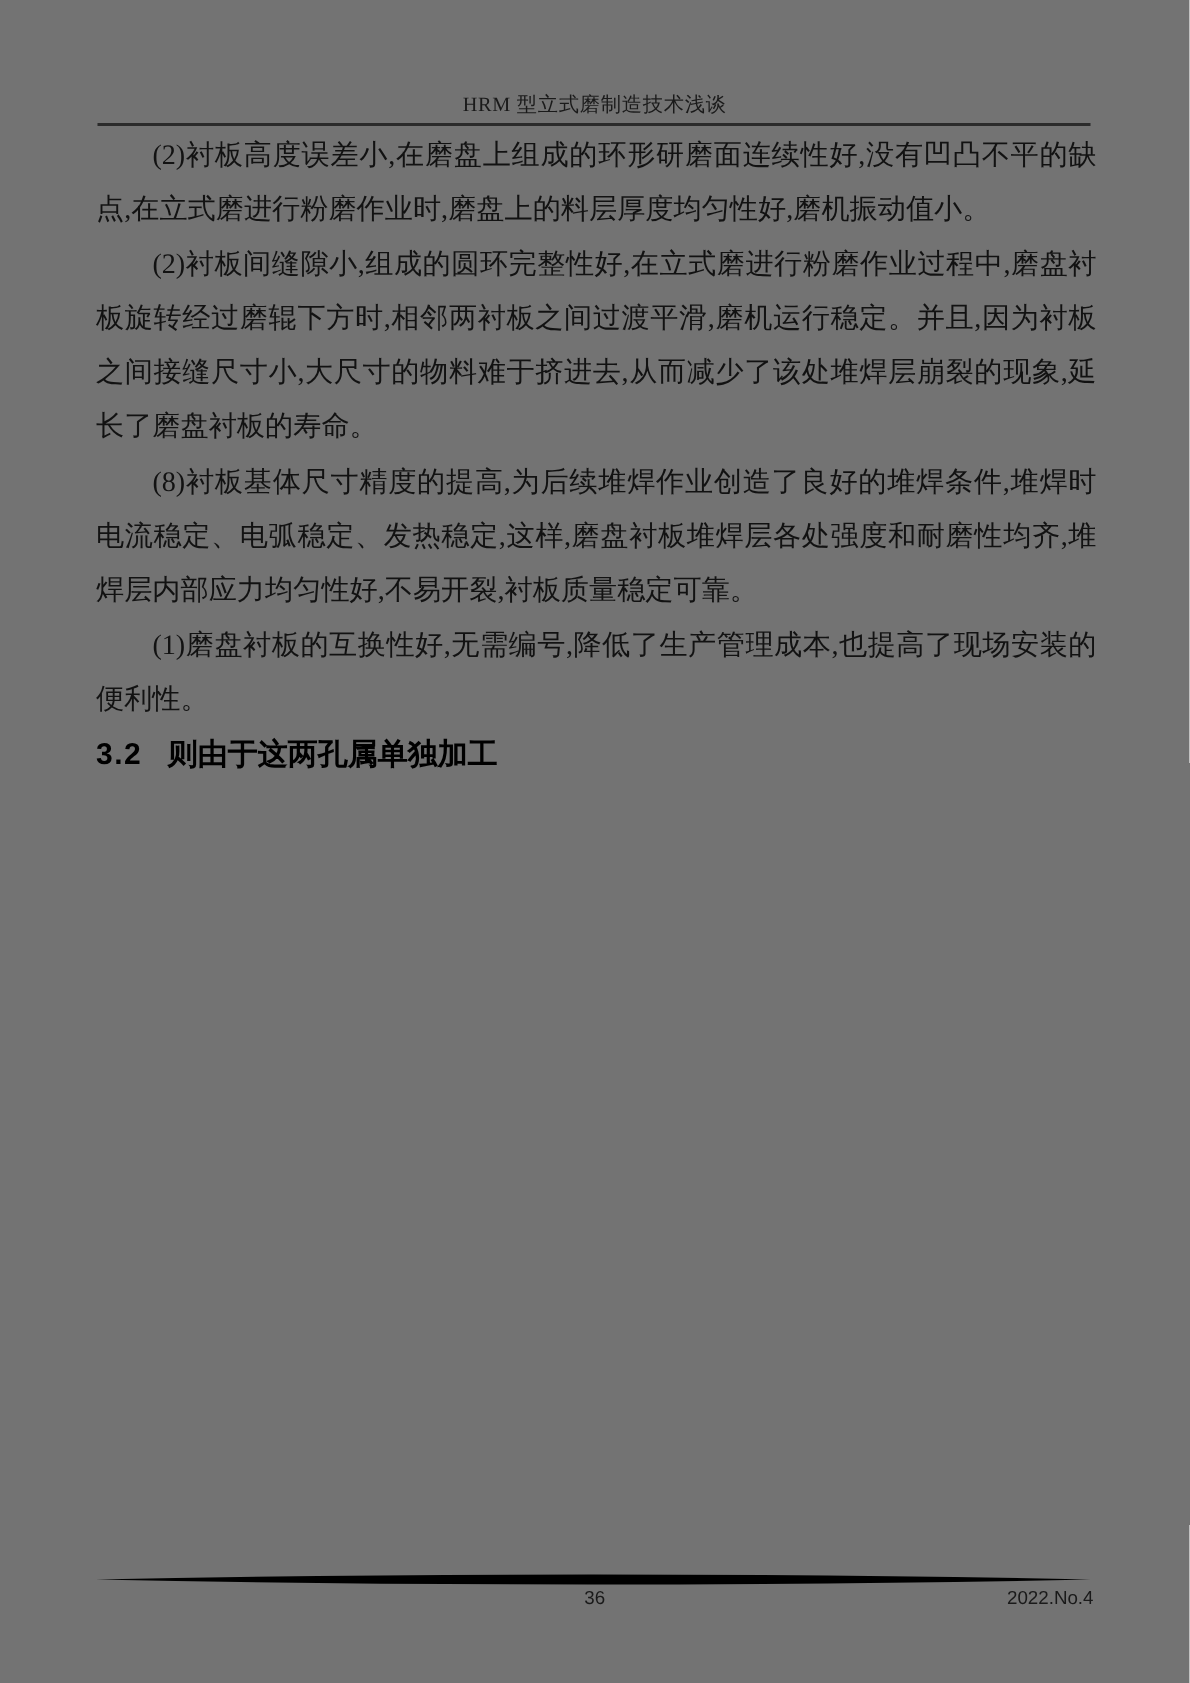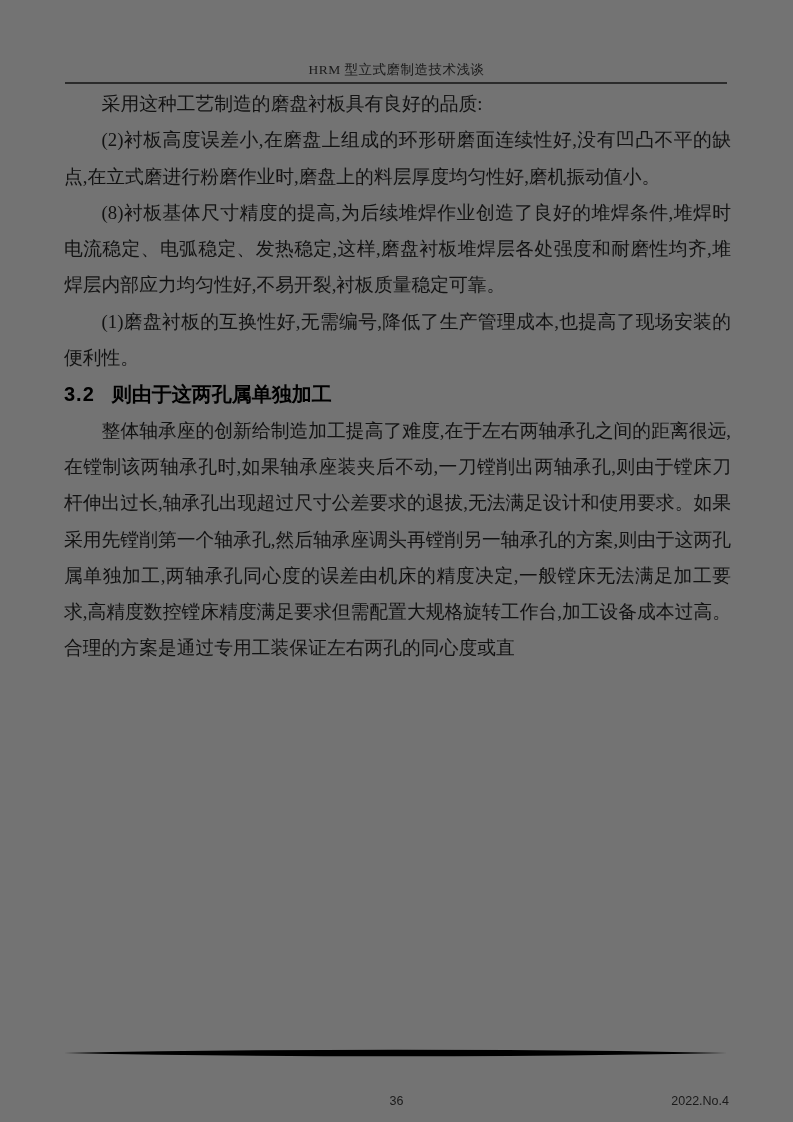--- a/index.html
+++ b/index.html
@@ -83,21 +83,20 @@
   .footer-row {
     position: absolute;
     top: 1057px;
     left: 64px;
     width: 665px;
     height: 18px;
     font-family: "Liberation Sans", "DejaVu Sans", sans-serif;
     font-size: 12.5px;
     line-height: 16px;
     color: #1a1a1a;
-    margin-top: 36px;
   }
   .page-number {
     position: absolute;
     left: 0;
     width: 100%;
     text-align: center;
   }
   .issue-label {
     position: absolute;
     right: 0;
@@ -107,35 +106,34 @@
 </head>
 <body>
 
 <div class="page">
 
   <div class="running-head">HRM 型立式磨制造技术浅谈</div>
 
   <div class="head-rule"></div>
 
   <div class="content">
-    <p>采用这种工艺制造的磨盘衬板具有良好的品质:</p>
 
     <p>(2)衬板高度误差小,在磨盘上组成的环形研磨面连续性好,没有凹凸不平的缺点,在立式磨进行粉磨作业时,磨盘上的料层厚度均匀性好,磨机振动值小。</p>
 
+    <p>(2)衬板间缝隙小,组成的圆环完整性好,在立式磨进行粉磨作业过程中,磨盘衬板旋转经过磨辊下方时,相邻两衬板之间过渡平滑,磨机运行稳定。并且,因为衬板之间接缝尺寸小,大尺寸的物料难于挤进去,从而减少了该处堆焊层崩裂的现象,延长了磨盘衬板的寿命。</p>
 
     <p>(8)衬板基体尺寸精度的提高,为后续堆焊作业创造了良好的堆焊条件,堆焊时电流稳定、电弧稳定、发热稳定,这样,磨盘衬板堆焊层各处强度和耐磨性均齐,堆焊层内部应力均匀性好,不易开裂,衬板质量稳定可靠。</p>
 
     <p>(1)磨盘衬板的互换性好,无需编号,降低了生产管理成本,也提高了现场安装的便利性。</p>
 
     <h2 class="section-heading">
       <span class="sec-num">3.2</span><span>则由于这两孔属单独加工</span>
     </h2>
 
 
-    <p>整体轴承座的创新给制造加工提高了难度,在于左右两轴承孔之间的距离很远,在镗制该两轴承孔时,如果轴承座装夹后不动,一刀镗削出两轴承孔,则由于镗床刀杆伸出过长,轴承孔出现超过尺寸公差要求的退拔,无法满足设计和使用要求。如果采用先镗削第一个轴承孔,然后轴承座调头再镗削另一轴承孔的方案,则由于这两孔属单独加工,两轴承孔同心度的误差由机床的精度决定,一般镗床无法满足加工要求,高精度数控镗床精度满足要求但需配置大规格旋转工作台,加工设备成本过高。合理的方案是通过专用工装保证左右两孔的同心度或直</p>
   </div>
 
   <svg class="footer-ornament" viewBox="0 0 663 8" preserveAspectRatio="none" aria-hidden="true">
     <path d="M0,4 Q160,0.7 331,0.7 Q503,0.7 663,4 Q503,7.3 331,7.3 Q160,7.3 0,4 Z" fill="#000000"></path>
   </svg>
 
   <div class="footer-row">
     <span class="page-number">36</span>
     <span class="issue-label">2022.No.4</span>
   </div>

